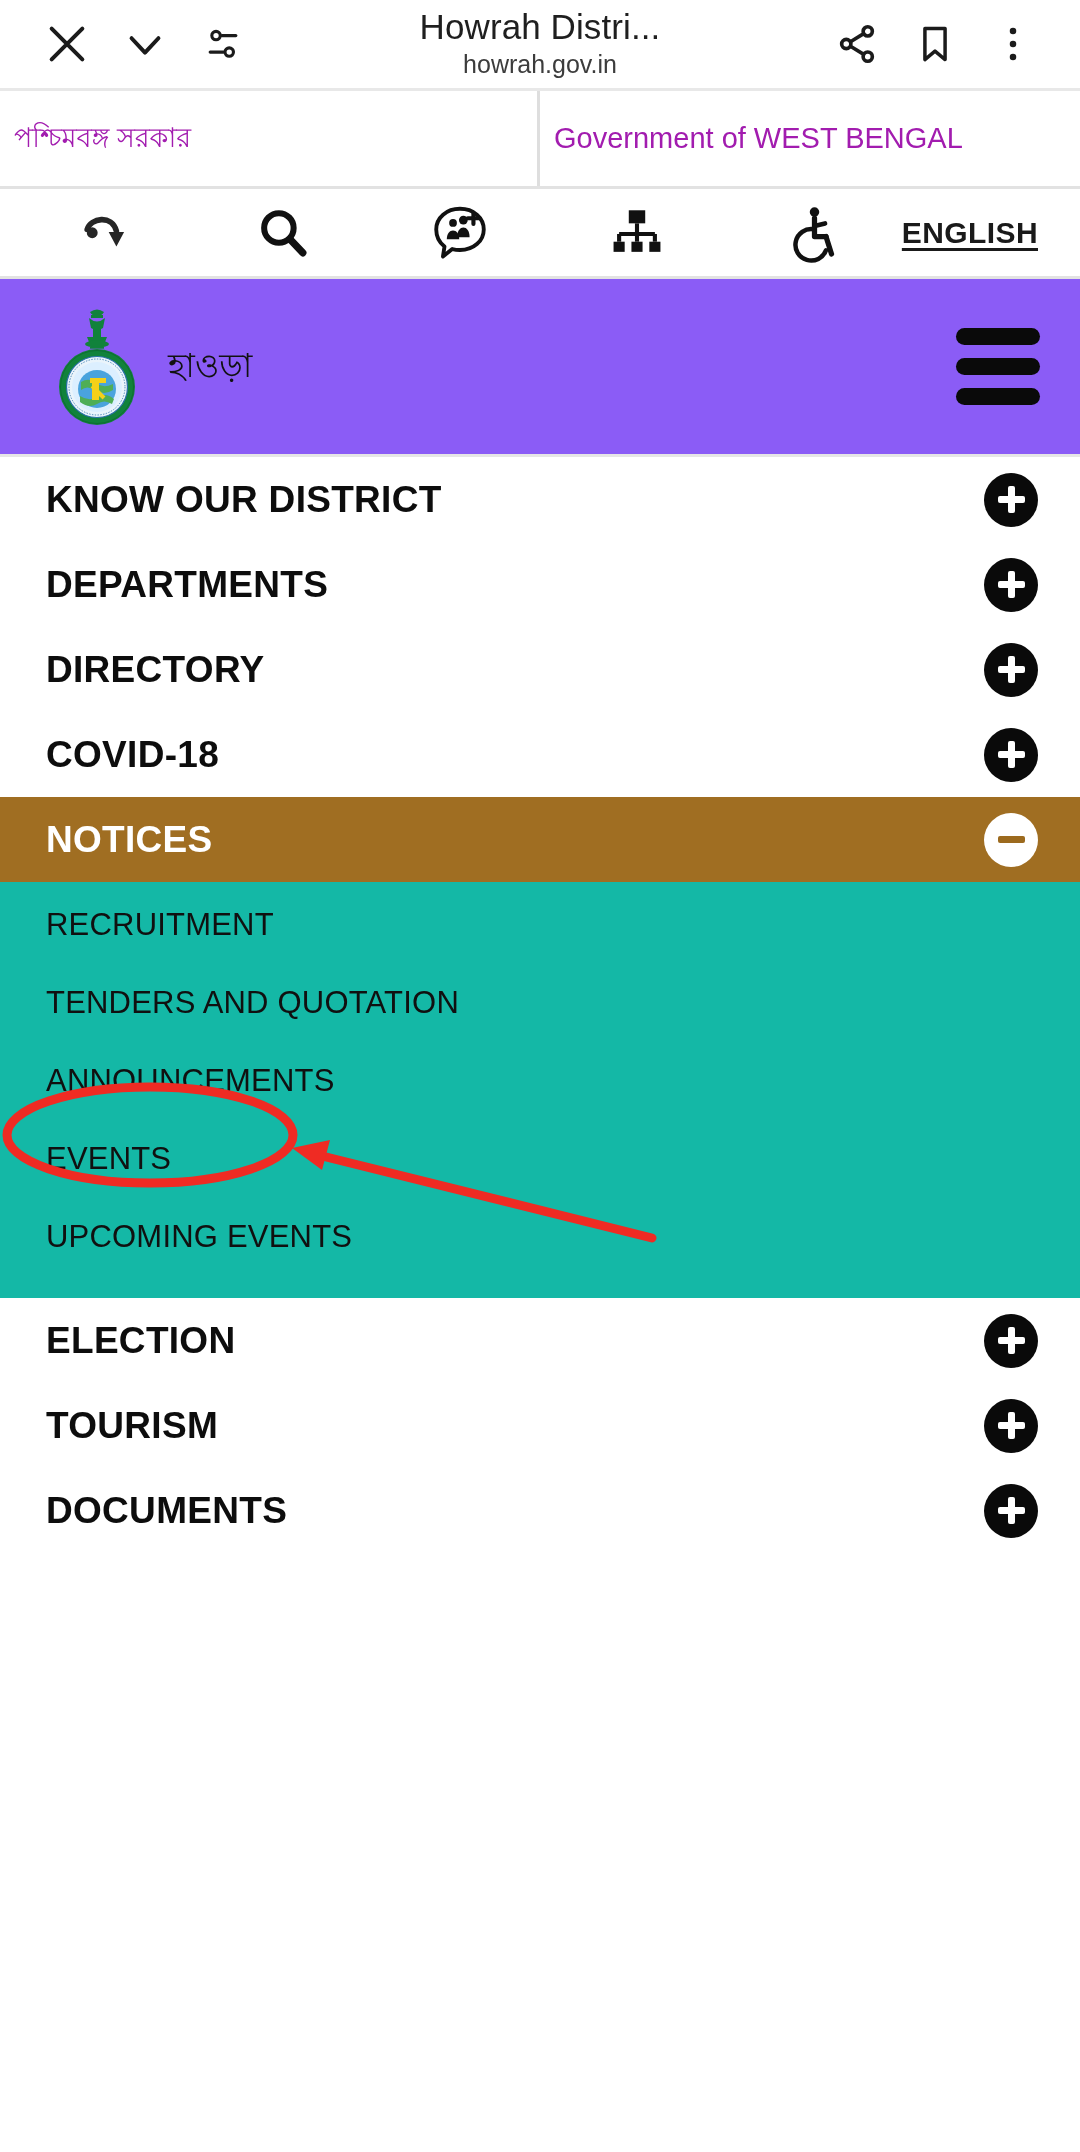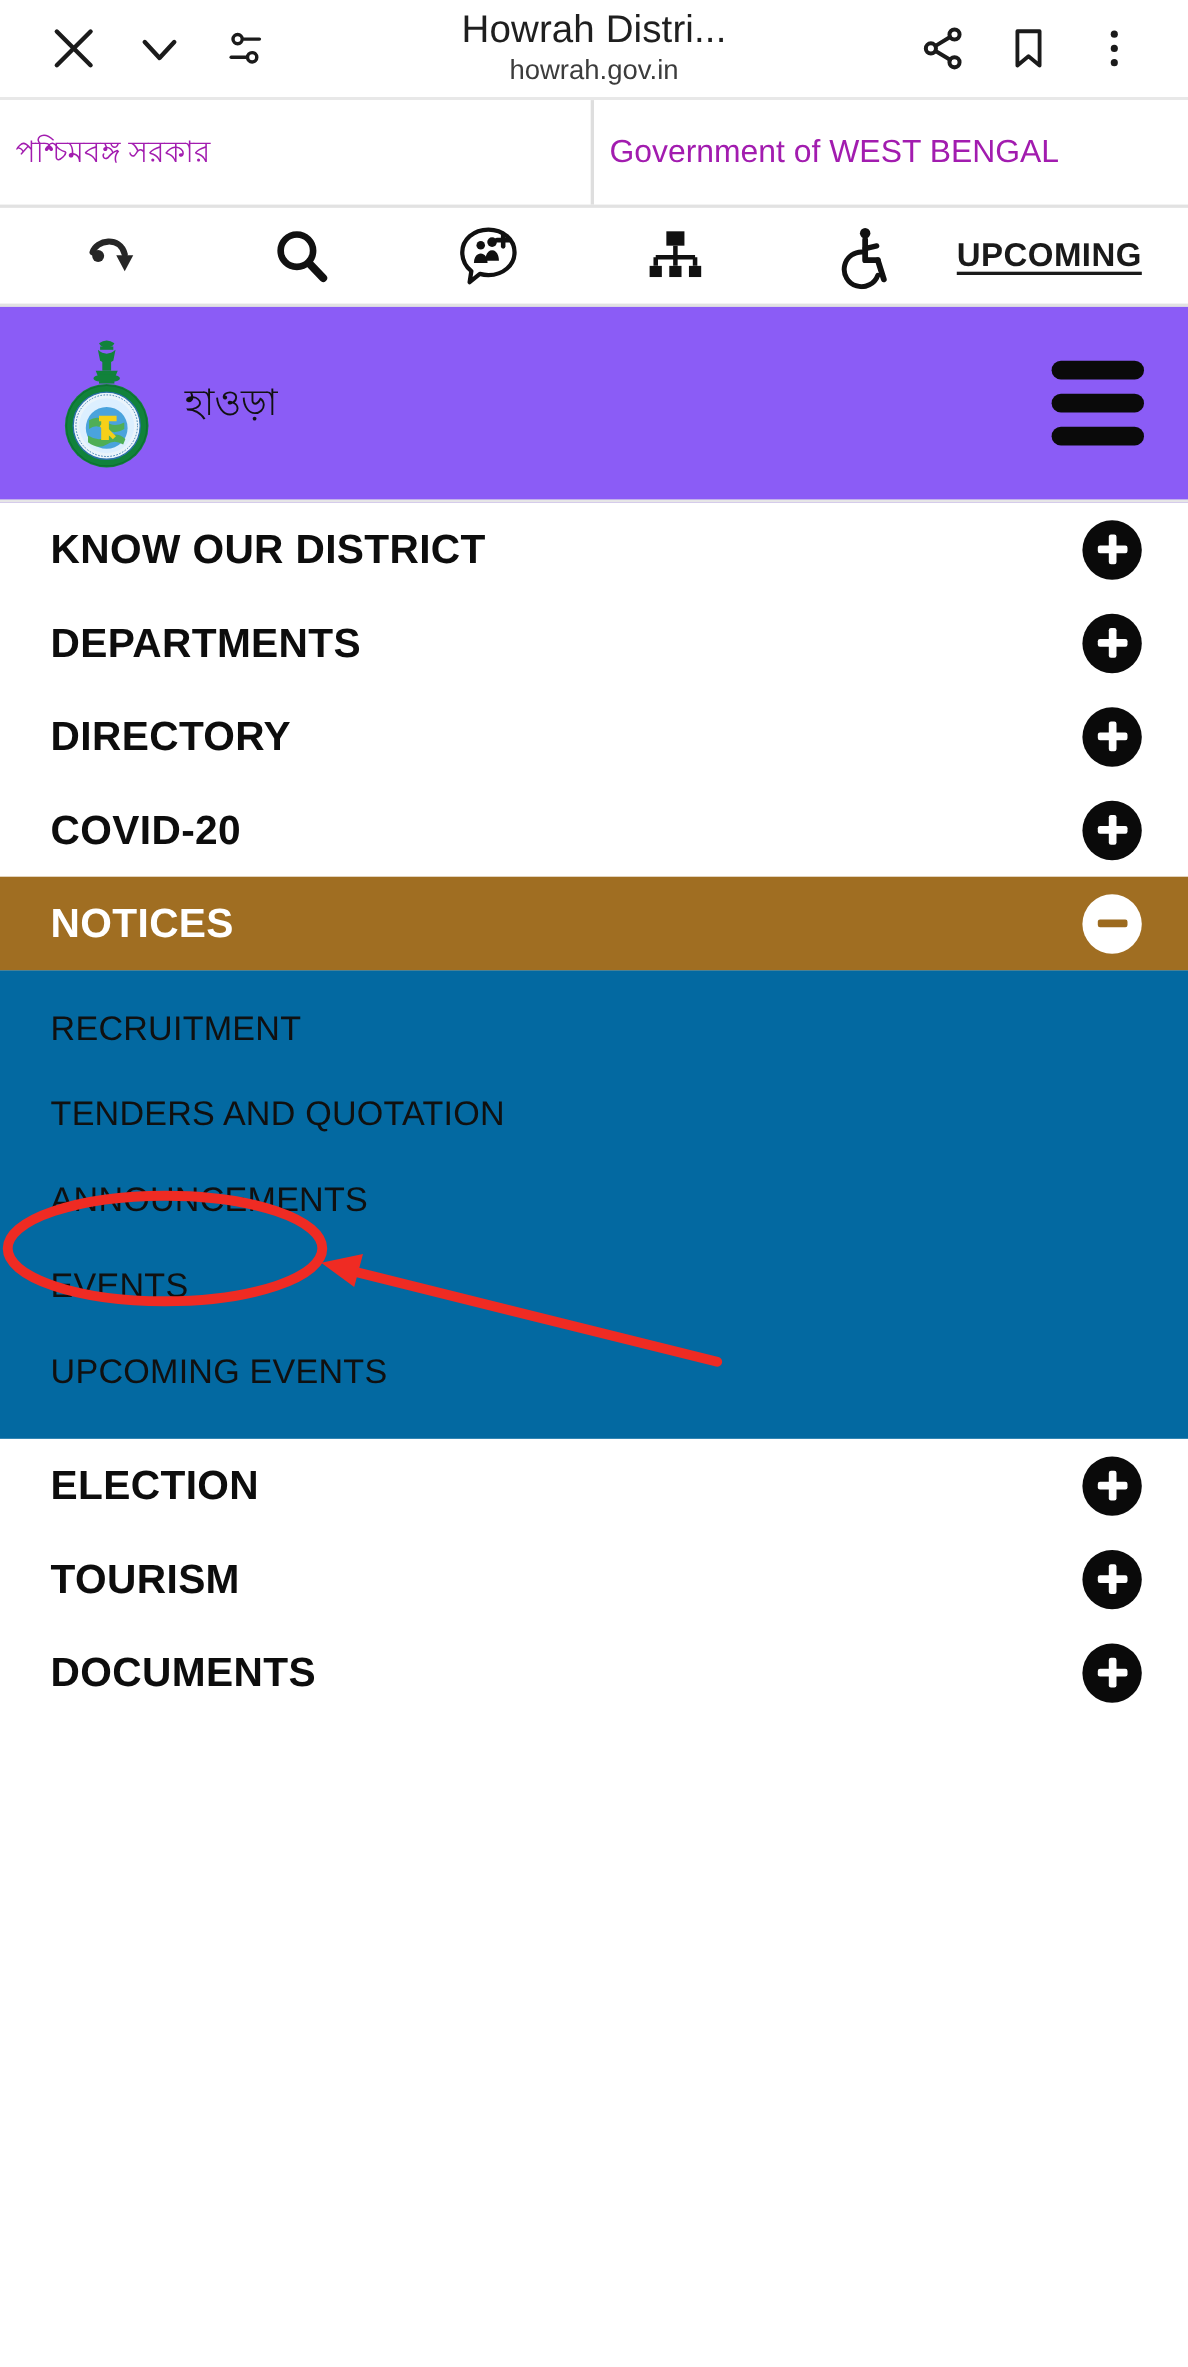--- a/index.html
+++ b/index.html
@@ -162,21 +162,21 @@
   .toggle .bar-h {
     width:27px; height:7px; background:#ffffff; border-radius:2px; position:absolute;
   }
   .toggle .bar-v {
     width:7px; height:27px; background:#ffffff; border-radius:2px; position:absolute;
   }
   .toggle.open .bar-h { background:#9c6a1e; }
   .toggle-inner { position:relative; width:27px; height:27px; display:flex; align-items:center; justify-content:center; }
 
   
-  .submenu { background:#0369a1; width:100%; padding:14px 0 22px 0; }
+  .submenu { background:#14b8a6; width:100%; padding:4px 0 22px 0; }
   .submenu-row {
     height:78px;
     display:flex; align-items:center;
     padding:0 46px;
   }
   .submenu-label {
     font-size:31px;
     font-weight:400;
     color:#101010;
     letter-spacing:.2px;
@@ -301,21 +301,21 @@
     <svg width="60" height="60" viewBox="0 0 24 24">
       <circle cx="12.6" cy="3.6" r="1.9" fill="#111"></circle>
       <path d="M12.6 6.0 L12.6 13.4 L17.2 13.4" stroke="#111" stroke-width="2.1" fill="none" stroke-linecap="round" stroke-linejoin="round"></path>
       <path d="M12.6 9.2 L16.8 8.2" stroke="#111" stroke-width="1.9" stroke-linecap="round"></path>
       <path d="M17.2 13.4 L19.4 20.4" stroke="#111" stroke-width="2.1" fill="none" stroke-linecap="round"></path>
       <path d="M12.2 10.5 A6.3 6.3 0 1 0 17.2 18.9" stroke="#111" stroke-width="1.8" fill="none" stroke-linecap="round"></path>
     </svg>
   </div>
 
   <div class="acc-item lang">
-    <span class="lang-link">UPCOMING</span>
+    <span class="lang-link">ENGLISH</span>
   </div>
 </div>
 
 <div class="brand">
   <div class="brand-logo">
     <svg width="102" height="126" viewBox="0 0 102 126">
 
       <g fill="#11823b">
         <path d="M44 8 q7 -5 14 0 q-2 4 -7 4 q-5 0 -7 -4 z"></path>
         <rect x="45" y="11" width="12" height="3"></rect>
@@ -380,21 +380,21 @@
     <span class="nav-label">DIRECTORY</span>
     <span class="toggle">
       <span class="toggle-inner">
         <span class="bar-h"></span>
           <span class="bar-v"></span>
       </span>
     </span>
   </div>
 
   <div class="nav-row">
-    <span class="nav-label">COVID-20</span>
+    <span class="nav-label">COVID-18</span>
     <span class="toggle">
       <span class="toggle-inner">
         <span class="bar-h"></span>
           <span class="bar-v"></span>
       </span>
     </span>
   </div>
 
   <div class="nav-row active">
     <span class="nav-label">NOTICES</span>

